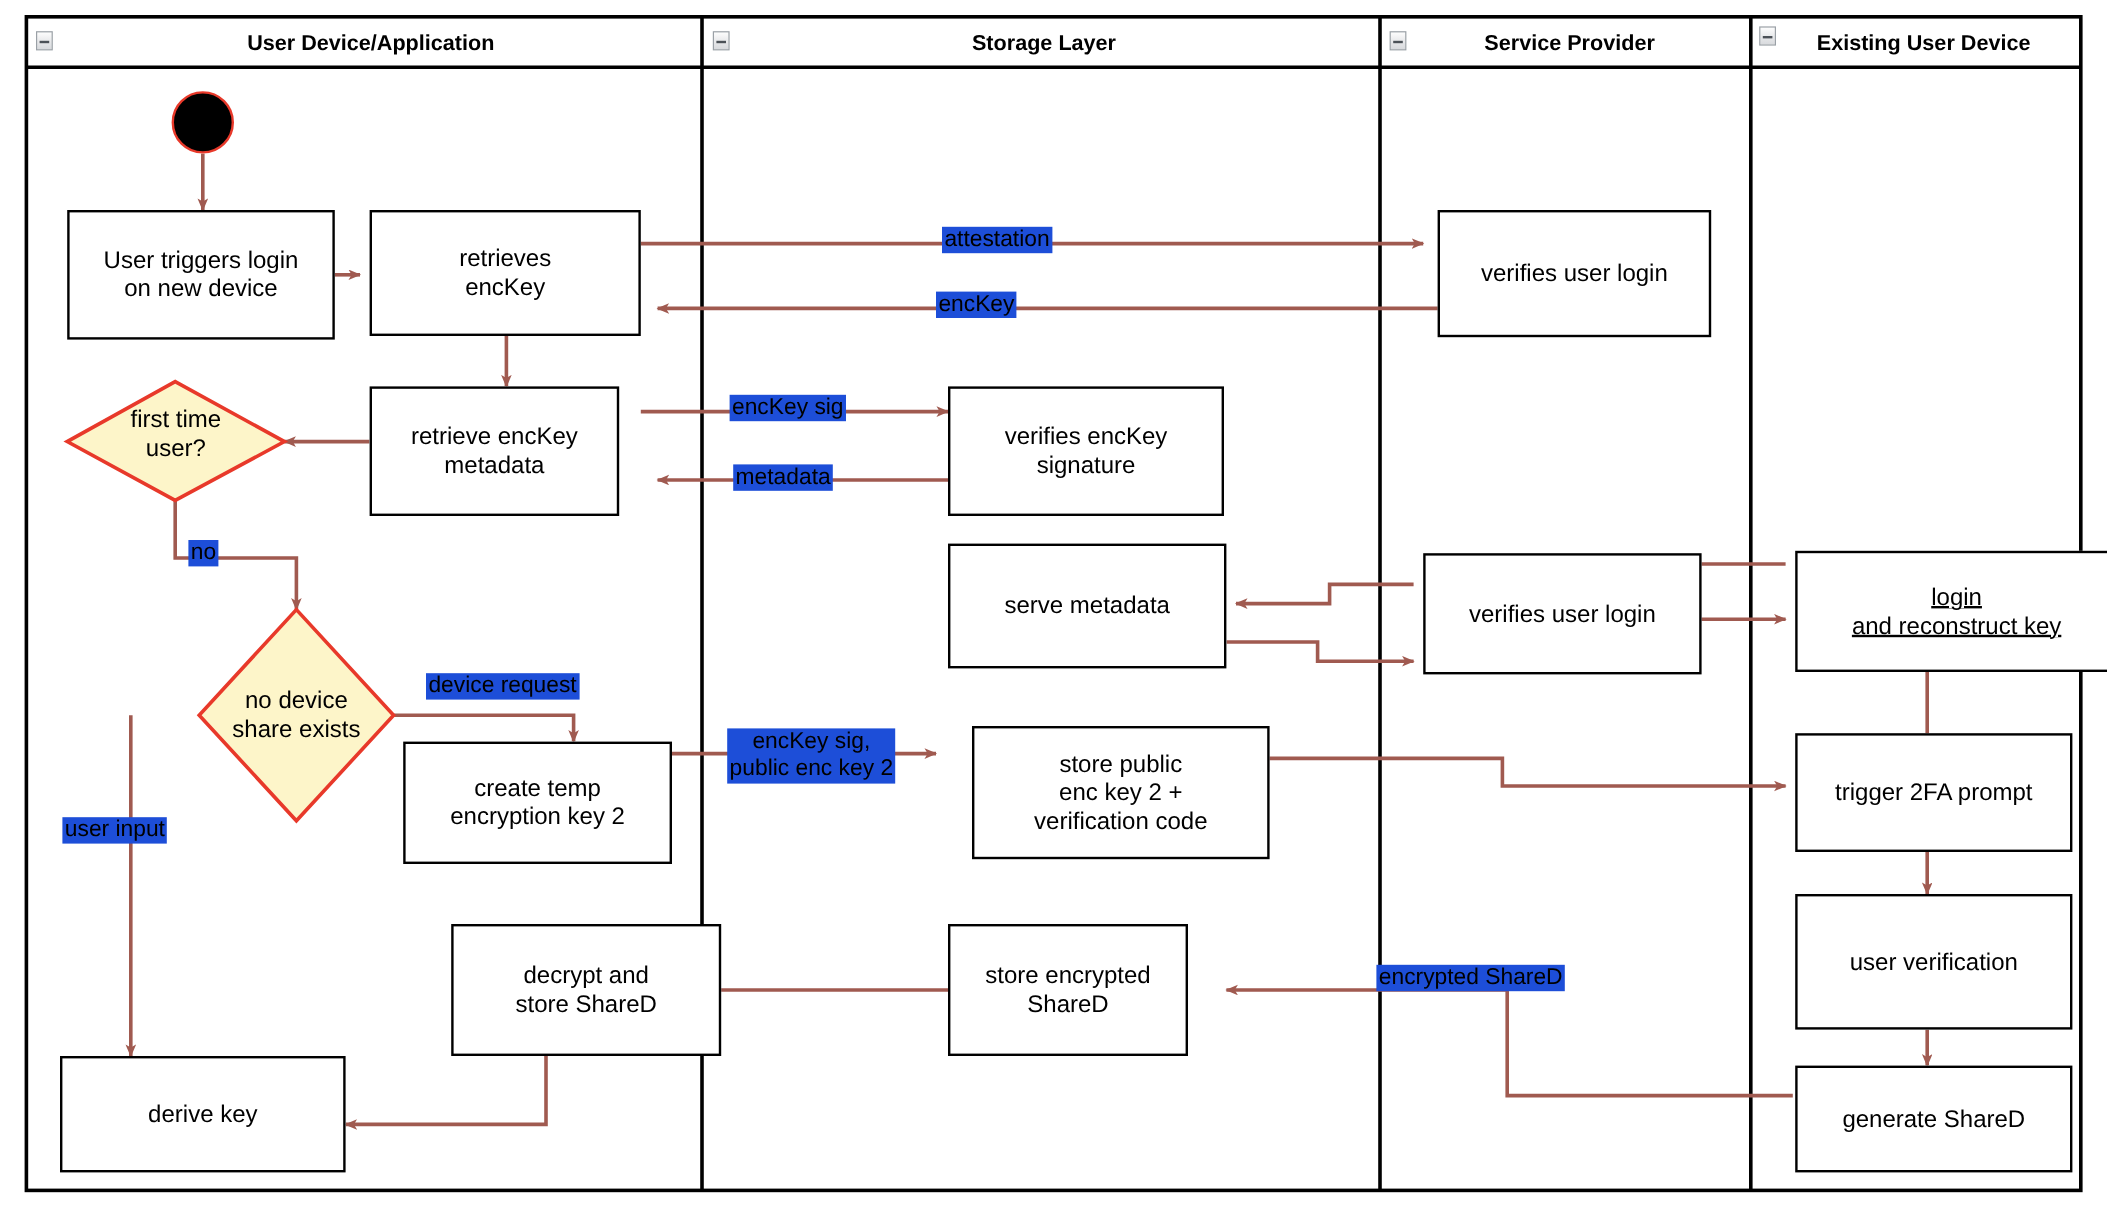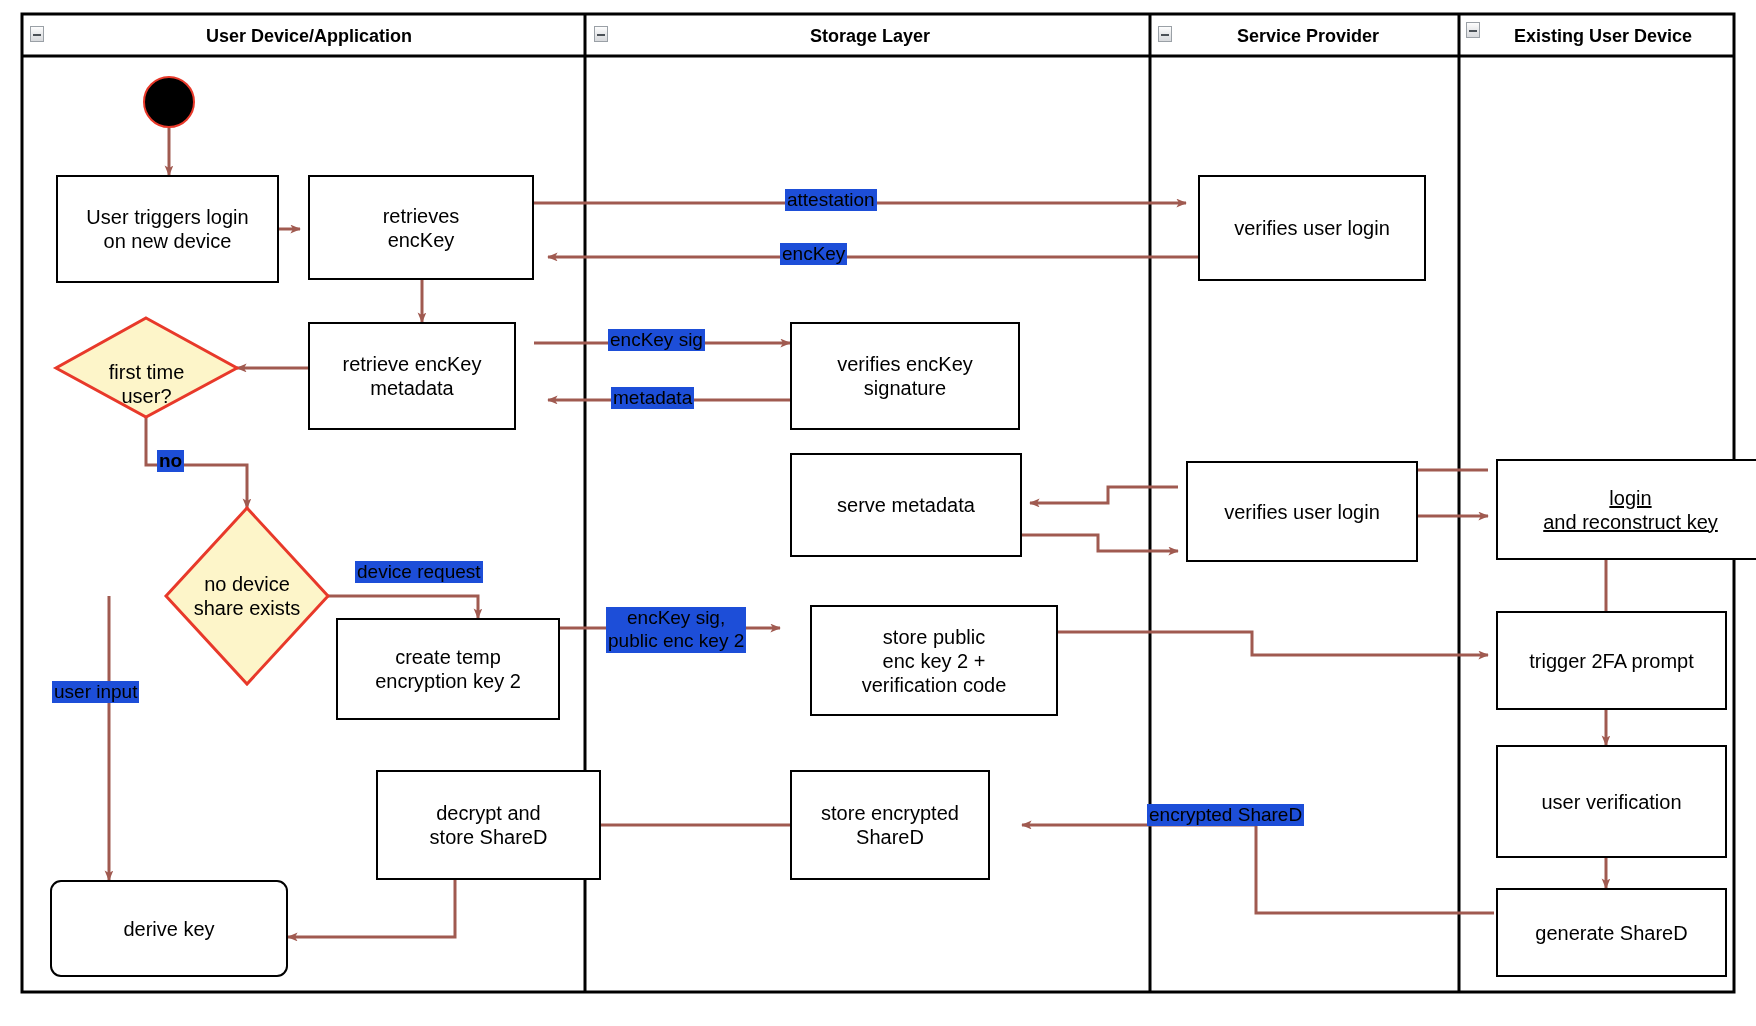--- a/index.html
+++ b/index.html
@@ -193,23 +193,23 @@
 
   <div class="node" style="left:308px; top:322px; width:208px; height:108px;">retrieve encKey
 metadata</div>
 
   <div class="node" style="left:336px; top:618px; width:224px; height:102px;">create temp
 encryption key 2</div>
 
   <div class="node" style="left:336px; top:770px; width:225px; height:110px;margin-left:40px;">decrypt and
 store ShareD</div>
 
-  <div class="node" style="left:50px;  top:880px; width:238px; height:97px;border-radius:11px;">derive key</div>
-
-  <div class="decision-label" style="left:56px; top:334px; width:181px; height:99px;">first time
+  <div class="node" style="left:50px;  top:880px; width:238px; height:97px;">derive key</div>
+
+  <div class="decision-label" style="left:56px; top:312px; width:181px; height:99px;">first time
 user?</div>
 
   <div class="decision-label" style="left:166px; top:508px; width:162px; height:176px;">no device
 share exists</div>
 
   <div class="node" style="left:790px; top:322px; width:230px; height:108px;">verifies encKey
 signature</div>
 
   <div class="node" style="left:790px; top:453px; width:232px; height:104px;">serve metadata</div>
 
@@ -234,21 +234,21 @@
   <div class="node" style="left:1496px; top:888px; width:231px; height:89px;">generate ShareD</div>
 
   <div class="edge-label" style="left:785px;  top:189px;">attestation</div>
 
   <div class="edge-label" style="left:780px;  top:243px;">encKey</div>
 
   <div class="edge-label" style="left:608px;  top:329px;">encKey sig</div>
 
   <div class="edge-label" style="left:611px;  top:387px;">metadata</div>
 
-  <div class="edge-label" style="left:157px;  top:450px;font-weight:bold;">no</div>
+  <div class="edge-label" style="left:157px;  top:450px;">no</div>
 
   <div class="edge-label" style="left:355px;  top:561px;">device request</div>
 
   <div class="edge-label" style="left:52px;   top:681px;">user input</div>
 
   <div class="edge-label" style="left:606px;  top:607px; text-align:center; line-height:1.2;">encKey sig,
 public enc key 2</div>
 
   <div class="edge-label" style="left:1147px; top:804px;">encrypted ShareD</div>
 

